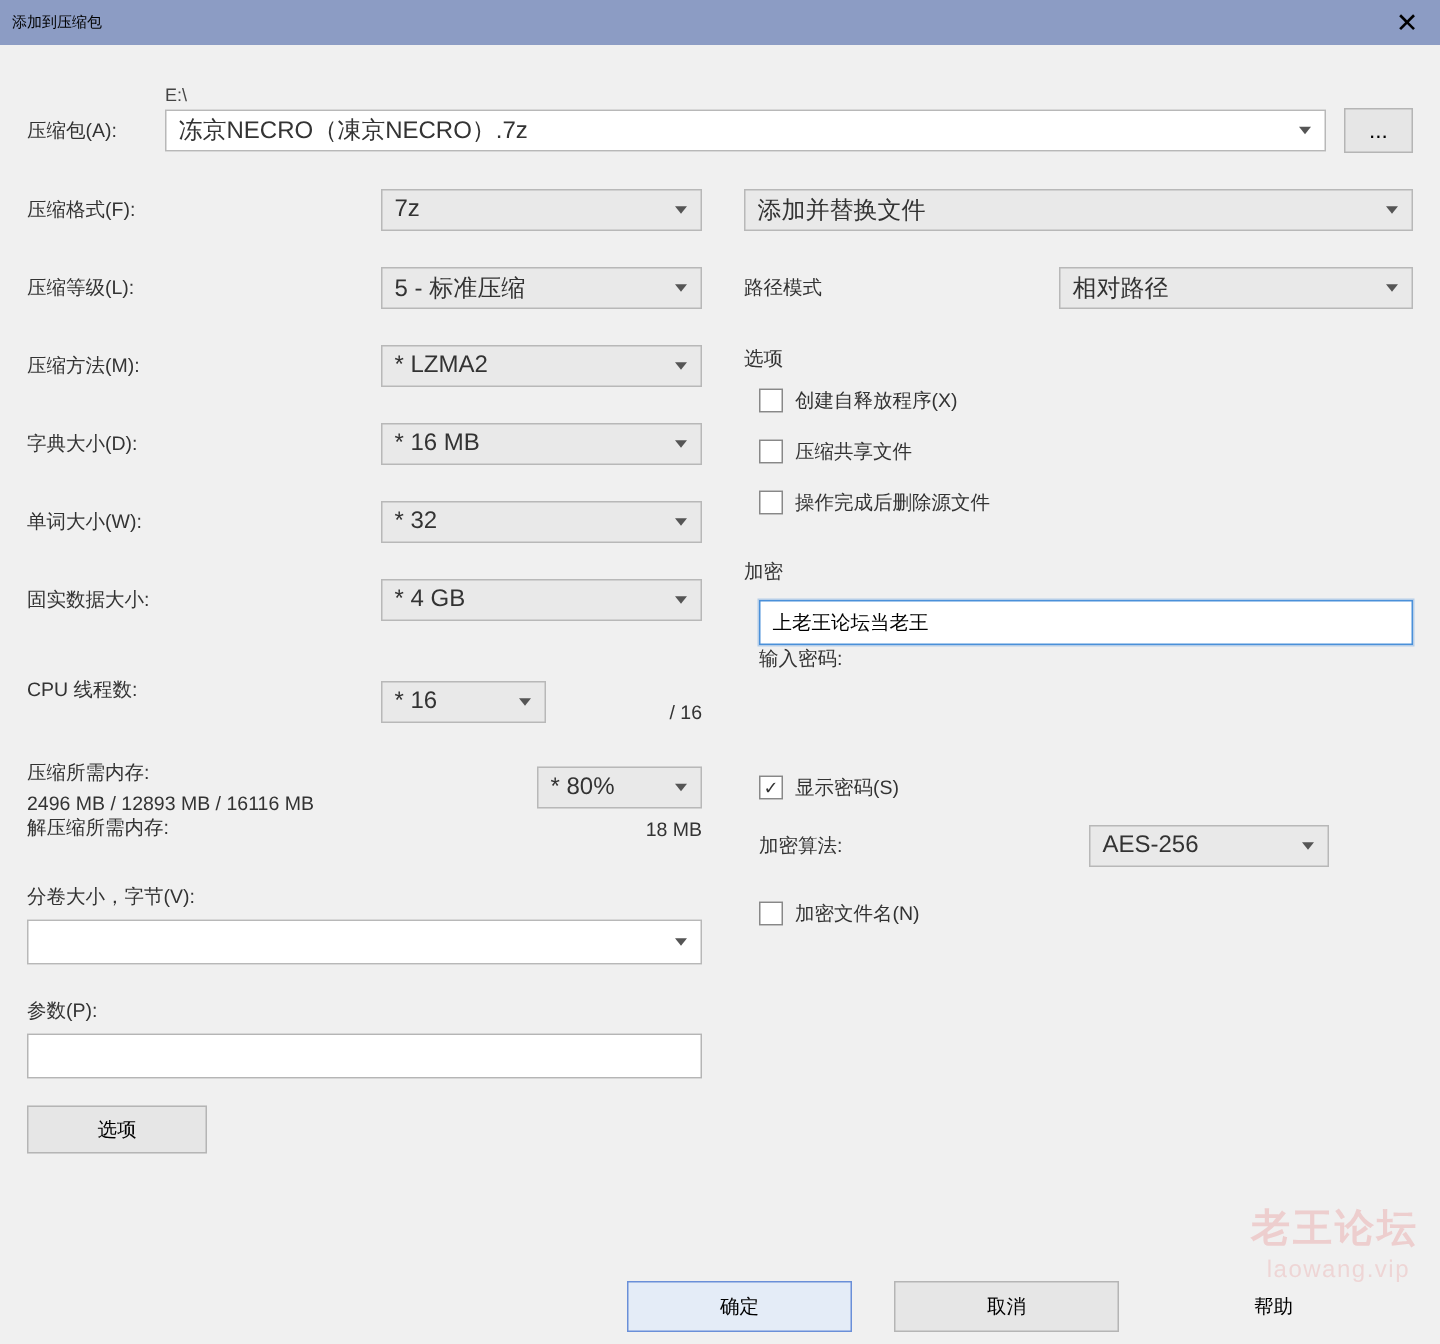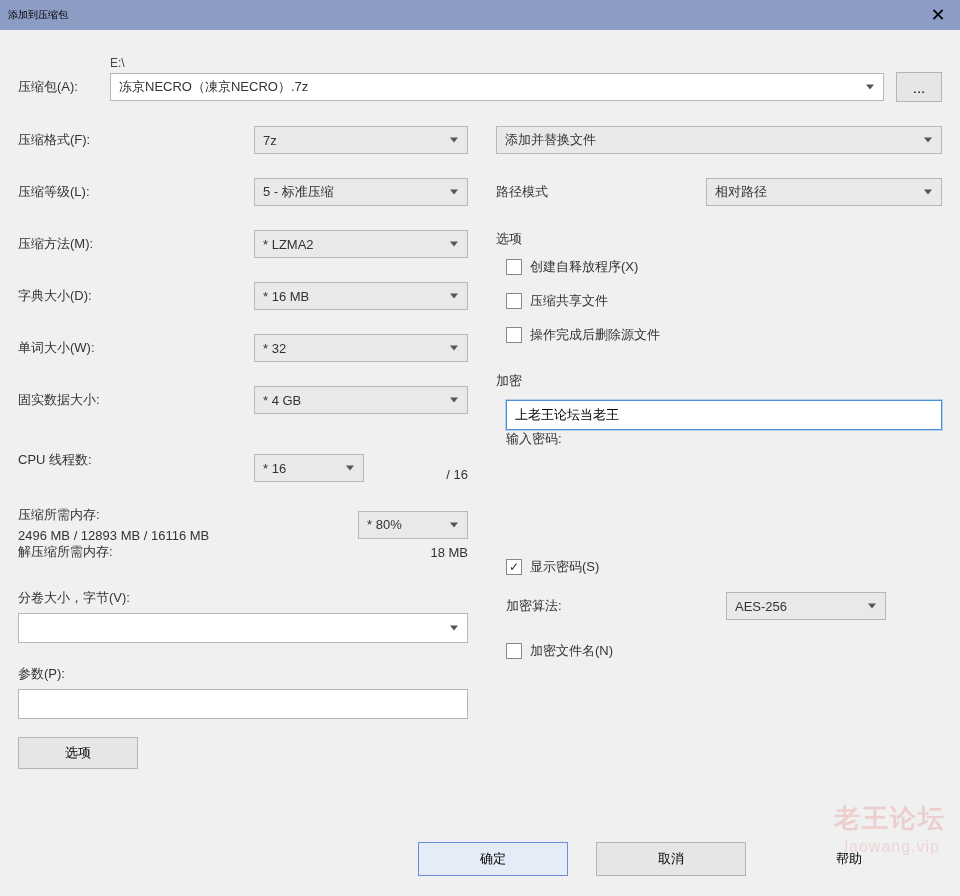--- a/index.html
+++ b/index.html
@@ -73,21 +73,21 @@
   .field-row .ctl { flex: 1; }
   .combo {
     width: 100%;
     height: 28px;
     background: #e9e9e9;
     border: 1px solid #b8b8b8;
     padding: 0 24px 0 8px;
     position: relative;
     display: flex;
     align-items: center;
-    font-size: 13px;
+    font-size: 16px;
   }
   .combo.white { background: #fff; }
   .combo::after {
     content: "";
     position: absolute;
     right: 9px;
     top: 50%;
     width: 0; height: 0;
     border-left: 4px solid transparent;
     border-right: 4px solid transparent;
@@ -147,21 +147,21 @@
     padding: 0 8px;
     font-size: 13px;
     outline: none;
     box-shadow: 0 0 0 1px rgba(74,144,217,0.35);
   }
   .enc-row { display:flex; align-items:center; margin-top: 14px; }
   .enc-row .lbl { width: 230px; }
   
   .buttons {
     position: absolute;
-    bottom: 20px;
+    bottom: 8px;
     right: 36px;
     display: flex;
     gap: 28px;
     padding-left: 40px;
   }
   .btn {
     width: 150px; height: 34px;
     border: 1px solid #b5b5b5;
     background: #e6e6e6;
     font-size: 13px;
@@ -332,21 +332,21 @@
         <span class="chk"></span>
         <span>操作完成后删除源文件</span>
       </div>
 
       <div class="group-title" style="margin-top:28px;">加密</div>
       <div style="padding-left:10px;">
         <input class="pwd-input" value="上老王论坛当老王" style="">
       </div>
       <div style="padding-left:10px;margin-bottom:6px;">输入密码:</div>
 
-      <div class="chk-row" style="margin-top:110px;">
+      <div class="chk-row" style="margin-top:68px;">
         <span class="chk checked"></span>
         <span>显示密码(S)</span>
       </div>
 
       <div class="enc-row">
         <span class="lbl" style="padding-left:10px;">加密算法:</span>
         <div class="combo" style="width:160px">
             <span>AES-256</span>
           </div>
       </div>

